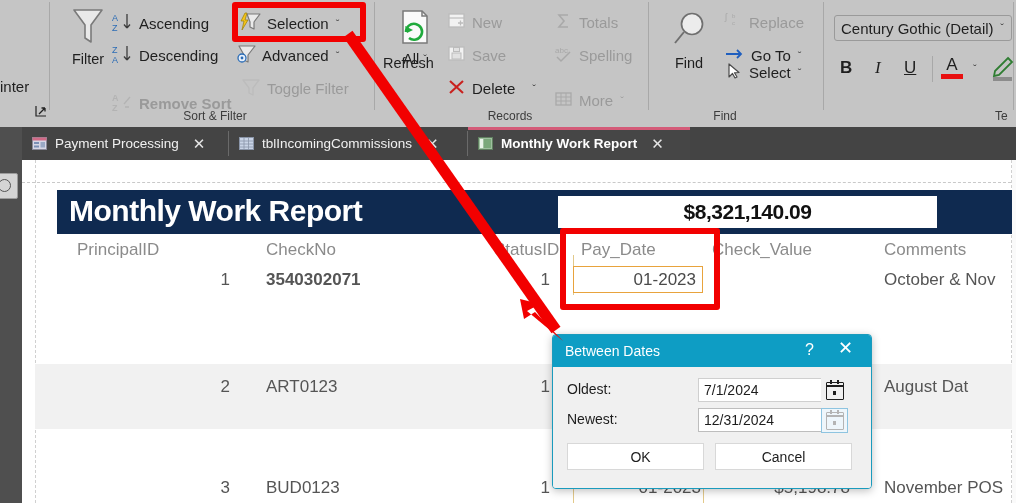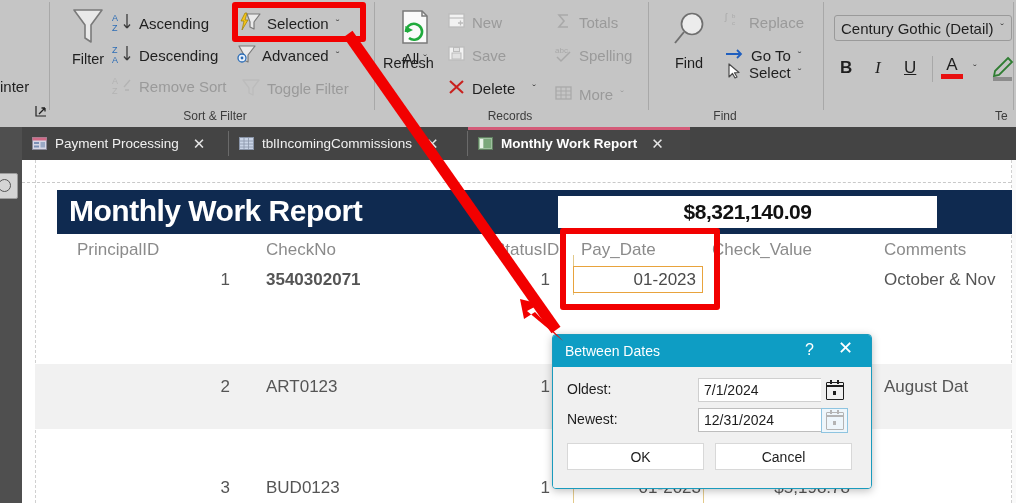--- a/index.html
+++ b/index.html
@@ -189,21 +189,21 @@
     <span class="sortglyph">
       <svg width="22" height="20" viewBox="0 0 22 20">
           <text x="0" y="9" font-size="9" fill="#2b6cb5" font-family="Liberation Sans, sans-serif">Z</text>
           <text x="0" y="19" font-size="9" fill="#2b6cb5" font-family="Liberation Sans, sans-serif">A</text>
           <path d="M15 2 V16 M15 16 L12 12.5 M15 16 L18 12.5" stroke="#3c3c3c" stroke-width="1.3" fill="none"></path>
         </svg>
     </span>
     <span>Descending</span>
   </div>
 
-  <div class="rb-item dim" style="left:112px;top:75px;">
+  <div class="rb-item dim" style="left:112px;top:92px;font-weight:bold;">
     <span class="sortglyph">
       <svg width="22" height="20" viewBox="0 0 22 20">
           <text x="0" y="9" font-size="9" fill="#b3b3b3" font-family="Liberation Sans, sans-serif">A</text>
           <text x="0" y="19" font-size="9" fill="#b3b3b3" font-family="Liberation Sans, sans-serif">Z</text>
           <path d="M12 12 L18 5 M13 15 L17 15" stroke="#b3b3b3" stroke-width="1.3" fill="none"></path>
         </svg>
     </span>
     <span>Remove Sort</span>
   </div>
 
@@ -301,21 +301,21 @@
   <div class="rb-item dim" style="left:554px;top:45px;">
     <span>
       <svg width="20" height="18" viewBox="0 0 20 18">
           <text x="1" y="8" font-size="8" fill="#a9a9a9" font-family="Liberation Sans, sans-serif">abc</text>
           <path d="M3 12 L7 16 L16 7" fill="none" stroke="#a9a9a9" stroke-width="1.5"></path>
         </svg>
     </span>
     <span>Spelling</span>
   </div>
 
-  <div class="rb-item dim" style="left:554px;top:84px;">
+  <div class="rb-item dim" style="left:554px;top:90px;">
     <span>
       <svg width="20" height="18" viewBox="0 0 20 18">
           <rect x="2" y="3" width="15" height="12" fill="none" stroke="#a9a9a9" stroke-width="1.3"></rect>
           <path d="M2 7 H17 M2 11 H17 M7 3 V15 M12 3 V15" stroke="#a9a9a9" stroke-width="1"></path>
         </svg>
     </span>
     <span>More</span>
     <span class="chev dim">ˇ</span>
   </div>
 
@@ -471,20 +471,21 @@
     <div class="cell num" style="left:180px;top:217px;width:28px;">2</div>
     <div class="cell" style="left:244px;top:217px;">ART0123</div>
     <div class="cell num" style="left:500px;top:217px;width:28px;">1</div>
     <div class="cell" style="left:862px;top:217px;">August Dat</div>
 
     <div class="cell num" style="left:180px;top:318px;width:28px;">3</div>
     <div class="cell" style="left:244px;top:318px;">BUD0123</div>
     <div class="cell num" style="left:500px;top:318px;width:28px;">1</div>
     <div class="cell num" style="left:551px;top:318px;width:128px;">01-2023</div>
     <div class="cell num" style="left:690px;top:318px;width:138px;">$5,198.78</div>
+    <div class="cell" style="left:862px;top:318px;">November POS</div>
 
     <div id="rightedge"></div>
   </div>
 </div>
 
 <div id="paydate-field" style="border-color: rgb(232, 163, 61);">
   <div id="paydate-value">01-2023</div>
 </div>
 
 <div id="dialog">

